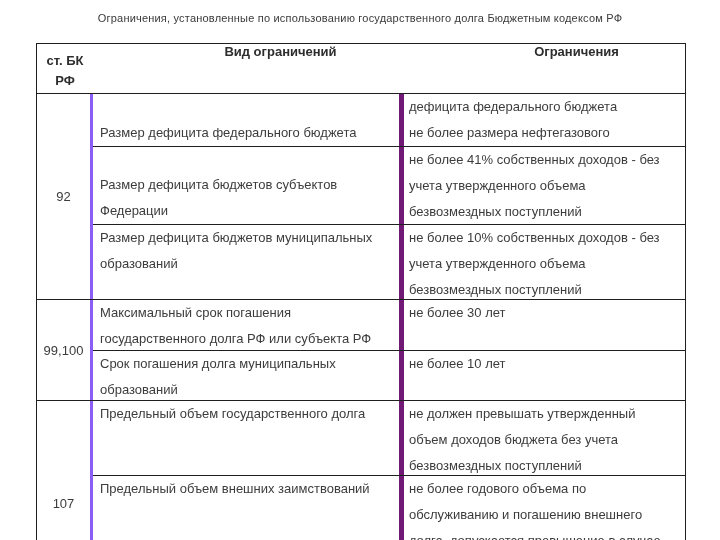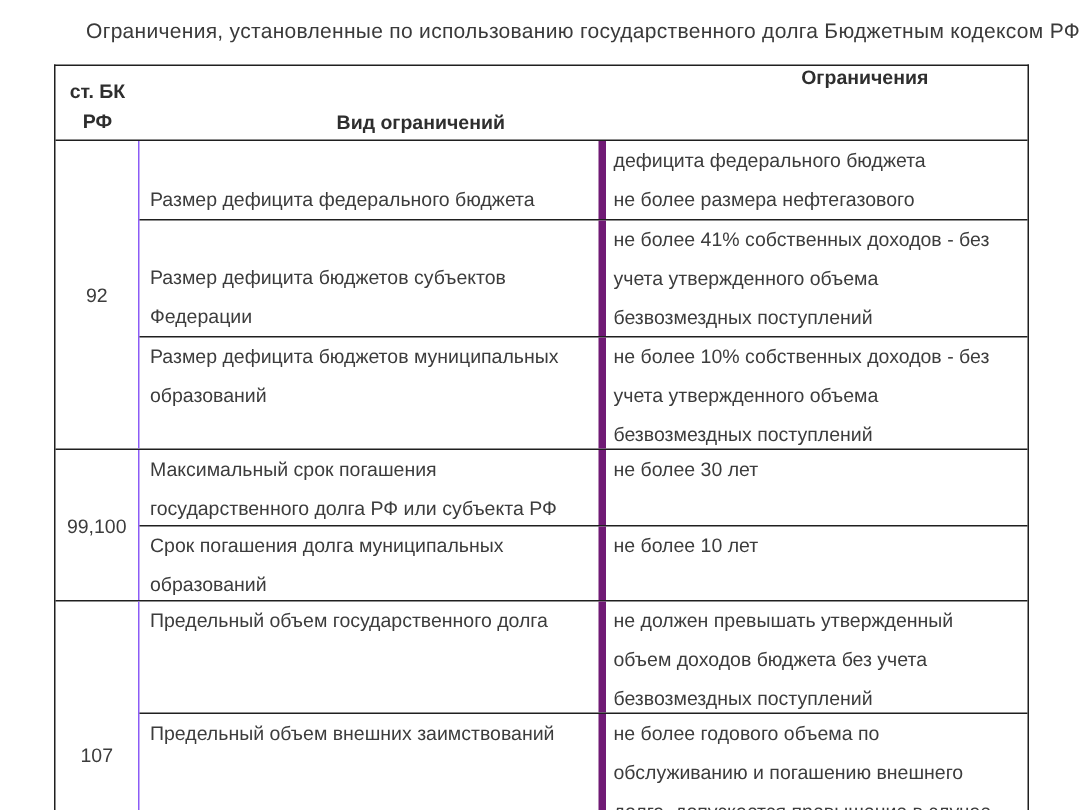--- a/index.html
+++ b/index.html
@@ -4,35 +4,35 @@
 <style>
   * { margin: 0; padding: 0; box-sizing: border-box; }
   html, body { width: 720px; height: 540px; overflow: hidden; background: #ffffff; }
   .page {
     position: relative; width: 720px; height: 540px; background: #ffffff;
     font-family: "Liberation Sans", "DejaVu Sans", sans-serif;
     color: #3c3c3c;
   }
   .title {
     position: absolute; top: 12px; left: 0; width: 720px;
-    text-align: right; font-size: 14px; letter-spacing: 0.2px; color: #3a3a3a;
+    text-align: center; font-size: 11px; letter-spacing: 0.2px; color: #3a3a3a;
   }
   .tbl {
     position: absolute; left: 36px; top: 43px; width: 650px;
     border: 1px solid #1f1f1f; border-bottom: none;
     font-size: 13px;
   }
   .thead { display: flex; height: 50px; border-bottom: 1px solid #1f1f1f; font-weight: bold; color: #2e2e2e; gap: 32px; }
   .th1 { width: 56px; display: flex; flex-direction: column; align-items: center; padding-top: 7px; line-height: 20px; }
-  .th2 { width: 311px; display: flex; flex-direction: column; justify-content: flex-end; align-items: center; padding-bottom: 4px; }
+  .th2 { width: 311px; display: flex; flex-direction: column; justify-content: flex-start; align-items: center; padding-bottom: 4px; }
   .th3 { flex: 1; display: flex; flex-direction: column; justify-content: flex-start; align-items: center; padding-bottom: 4px; }
   .group { display: flex; }
   .group + .group { border-top: 1px solid #1f1f1f; }
   .art {
-    width: 56px; border-right: 1px solid #8b5cf6;
+    width: 56px; border-right: 3px solid #8b5cf6;
     display: flex; align-items: center; justify-content: center;
   }
   .rows { flex: 1; display: flex; flex-direction: column; }
   .row { display: flex; }
   .row + .row { border-top: 1px solid #1f1f1f; }
   .c2 { width: 311px; border-right: 5px solid #701a75; padding: 0 8px 0 7px; display: flex; flex-direction: column; }
   .c3 { flex: 1; padding: 0 6px 0 5px; display: flex; flex-direction: column; }
   .ln { line-height: 26px; white-space: nowrap; }
   .v-start { justify-content: flex-start; }
   .v-center { }

